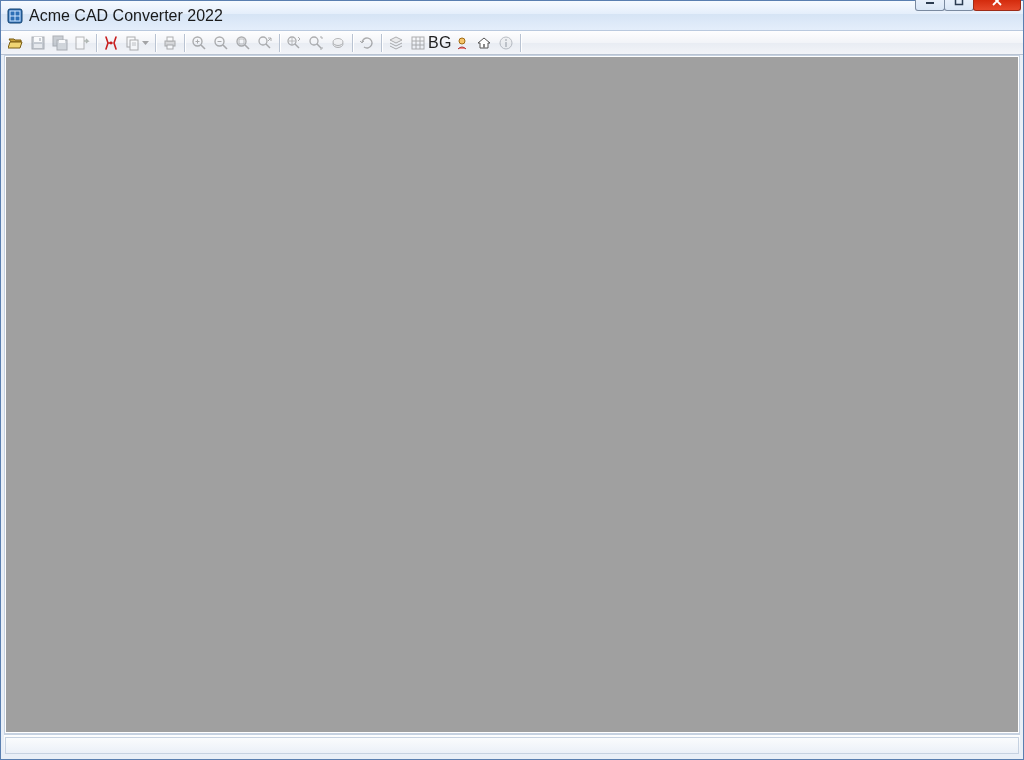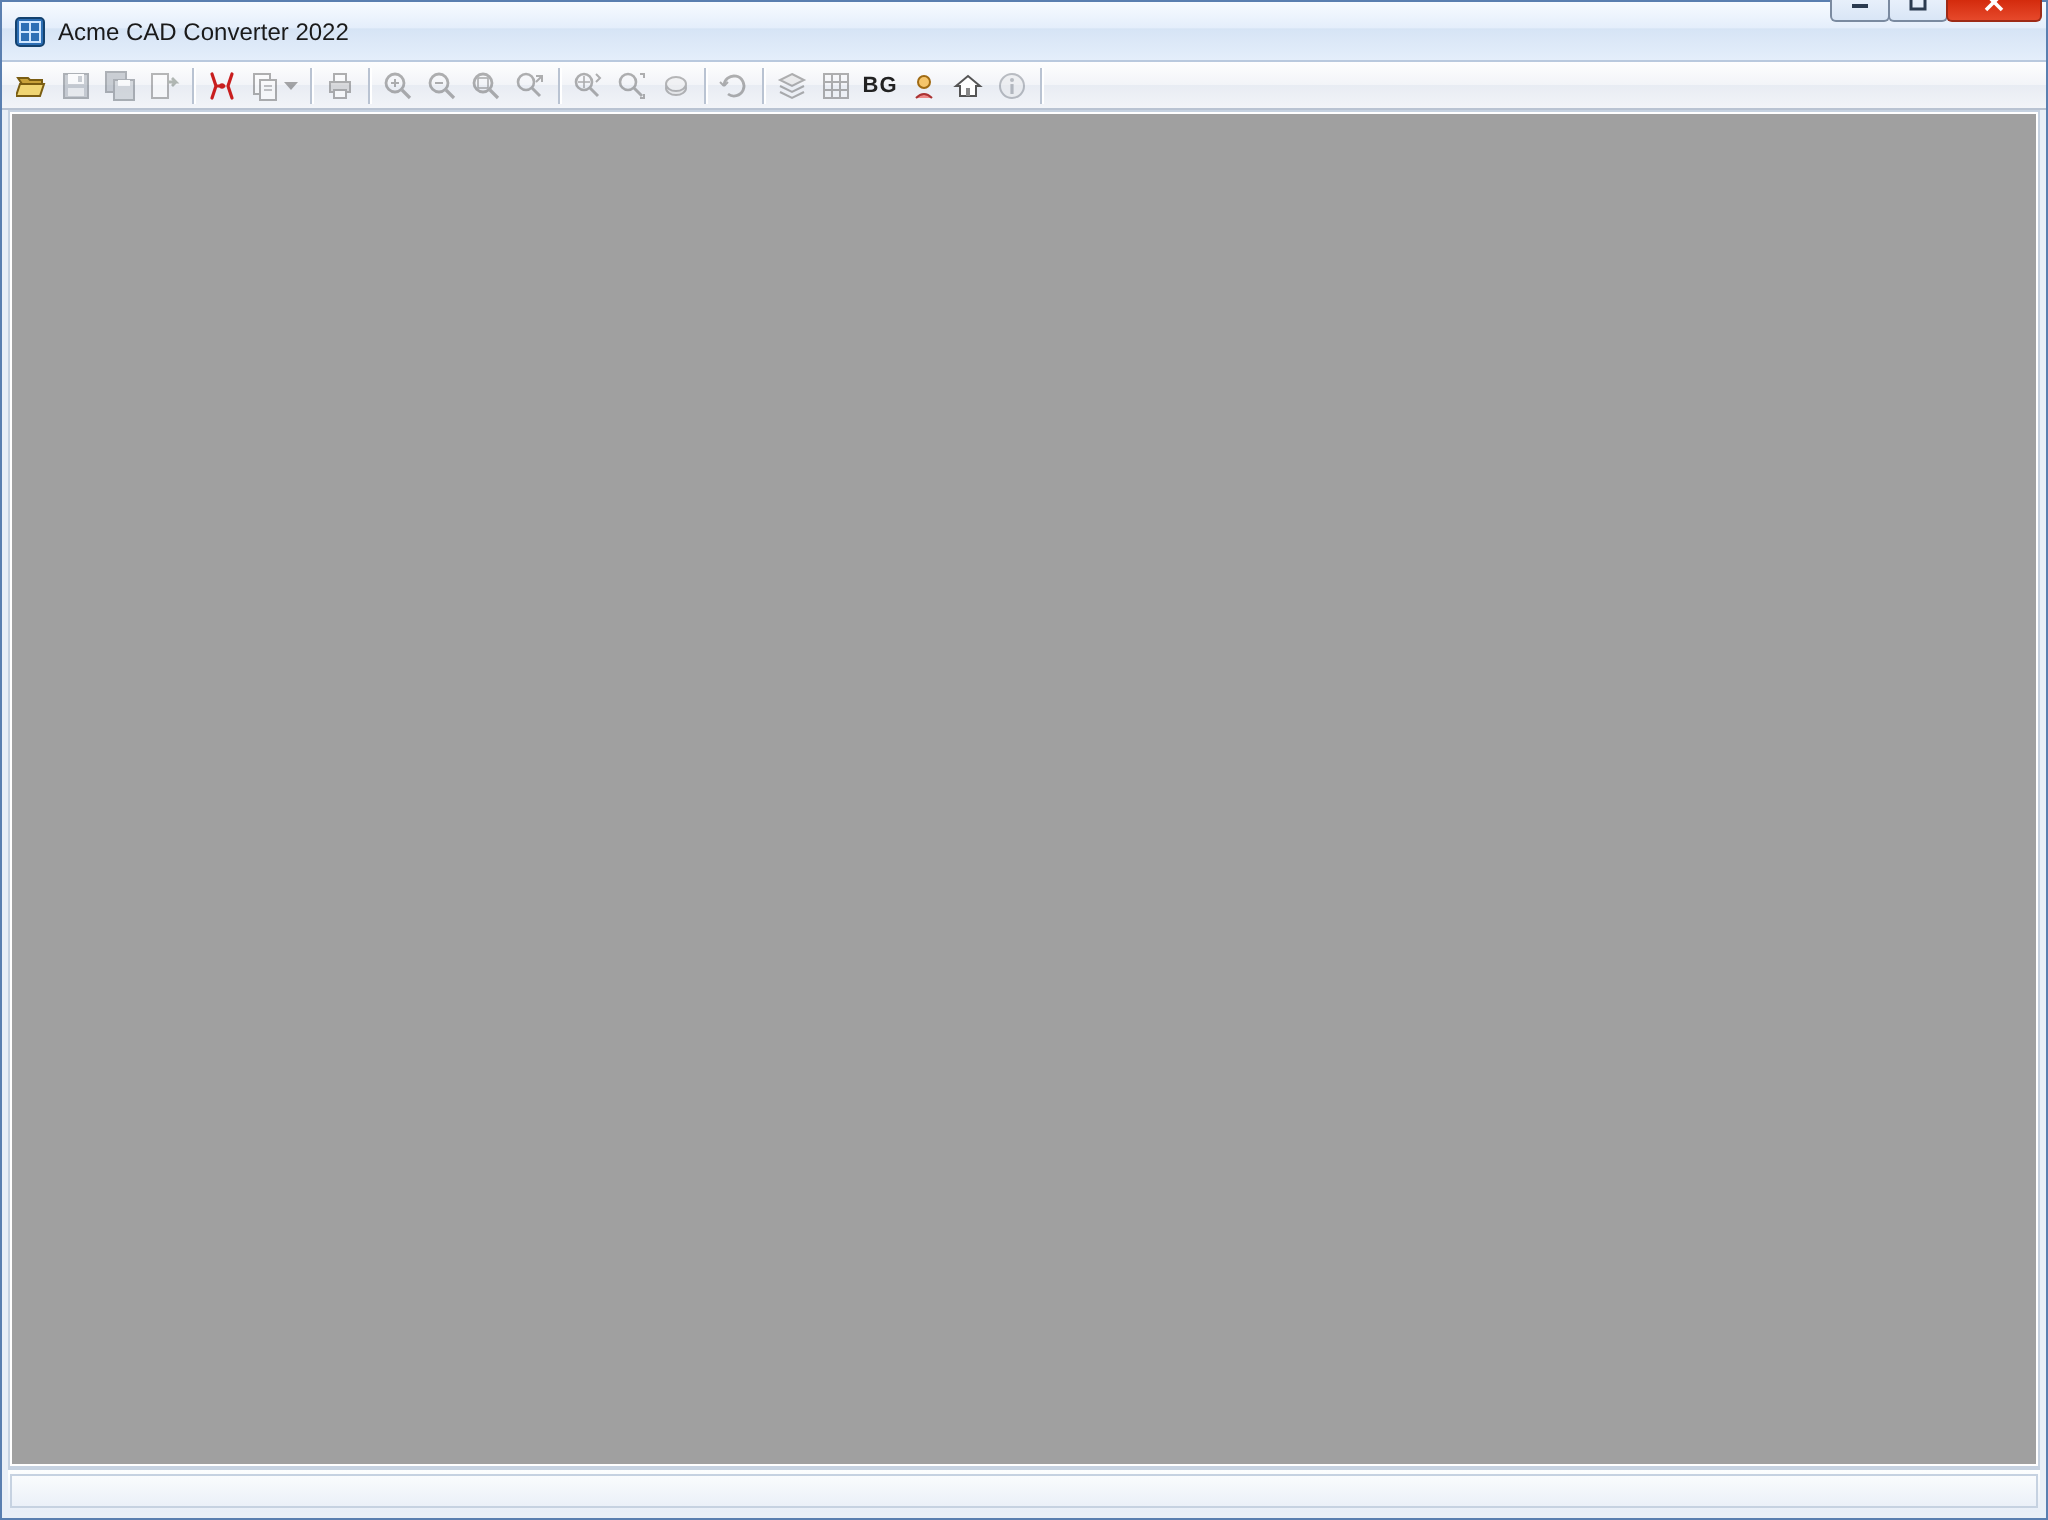--- a/index.html
+++ b/index.html
@@ -18,21 +18,21 @@
     height: 30px;
     background: linear-gradient(to bottom, #f7fbff 0%, #e4eefb 45%, #d6e4f5 46%, #e4eefb 100%);
     border-bottom: 1px solid #b9c9de;
     display: flex; align-items: center;
     padding-left: 6px;
   }
   .titlebar .app-icon {
     width: 16px; height: 16px; margin-right: 6px;
     display: inline-flex; align-items: center; justify-content: center;
   }
-  .titlebar .title-text { color: #1a1a1a; font-size: 12px; }
+  .titlebar .title-text { color: #1a1a1a; font-size: 16px; }
   .titlebar .spacer { flex: 1; }
   .win-controls { display: flex; height: 20px; margin-right: 2px; margin-top: -10px; align-self: flex-start; }
   .win-btn {
     width: 30px; height: 20px;
     border: 1px solid #7a8aa0;
     border-top: none;
     margin-left: -1px;
     display: flex; align-items: center; justify-content: center;
     background: linear-gradient(to bottom,#f4f8ff,#d9e6f6);
     border-bottom-left-radius: 3px; border-bottom-right-radius: 3px;
@@ -73,21 +73,21 @@
     cursor: default;
   }
   .tool-btn.disabled svg { opacity: 0.45; filter: grayscale(80%); }
   .tool-sep {
     width: 1px; height: 18px;
     background: #b9c3d2;
     margin: 0 3px;
     box-shadow: 1px 0 0 #fff;
   }
   .tool-btn .dd { margin-left:1px; }
-  .bg-label { font-size:11px; font-family: Tahoma, sans-serif; color:#222; font-weight:700; letter-spacing:0.5px;}
+  .bg-label { font-size:16px; font-family: Tahoma, sans-serif; color:#222; font-weight:400; letter-spacing:0.5px;}
 
   
   .main-wrap {
     flex: 1;
     border: 1px solid #c6d2e1;
     margin: 0 3px;
     background: #fff;
     display: flex;
   }
   .canvas {

